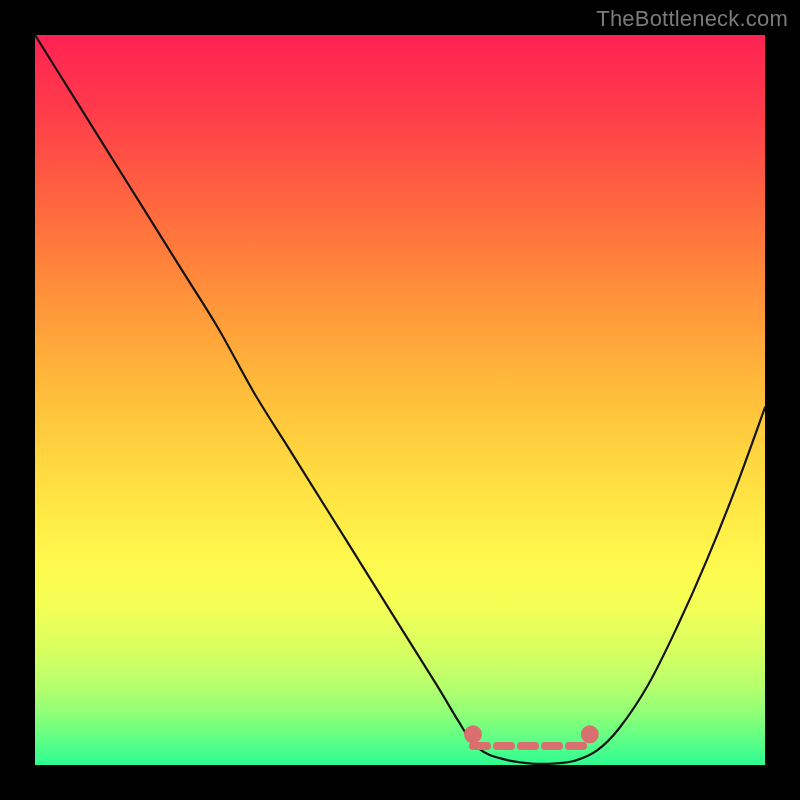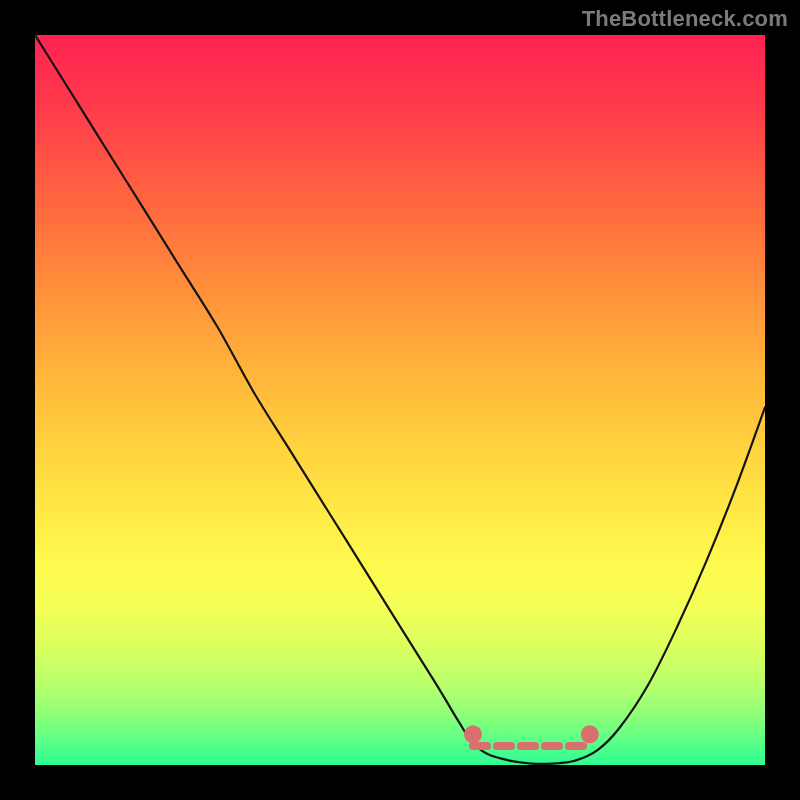--- a/index.html
+++ b/index.html
@@ -4,21 +4,21 @@
 <style>
   * { margin: 0; padding: 0; box-sizing: border-box; }
   html, body { width: 800px; height: 800px; background: #000; overflow: hidden; }
   .wrap { position: relative; width: 800px; height: 800px; background: #000; }
   .attribution {
     position: absolute;
     top: 6px;
     right: 12px;
     font-family: Arial, Helvetica, sans-serif;
     font-size: 22px;
-    font-weight: 700;
+    font-weight: 400;
     color: #7a7a7a;
     letter-spacing: 0.2px;
     z-index: 10;
   }
   .plot {
     position: absolute;
     left: 35px;
     top: 35px;
     width: 730px;
     height: 730px;

